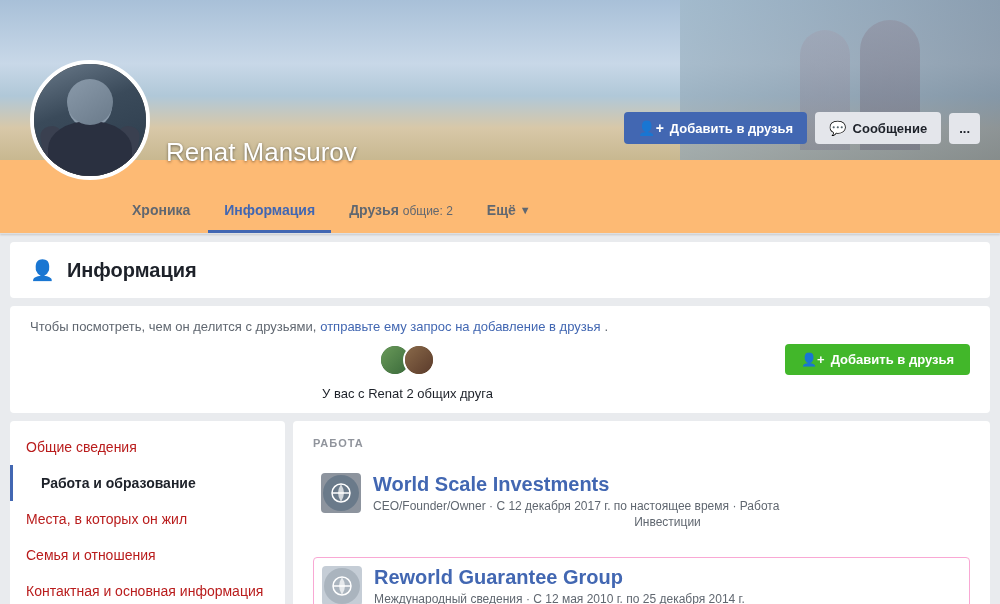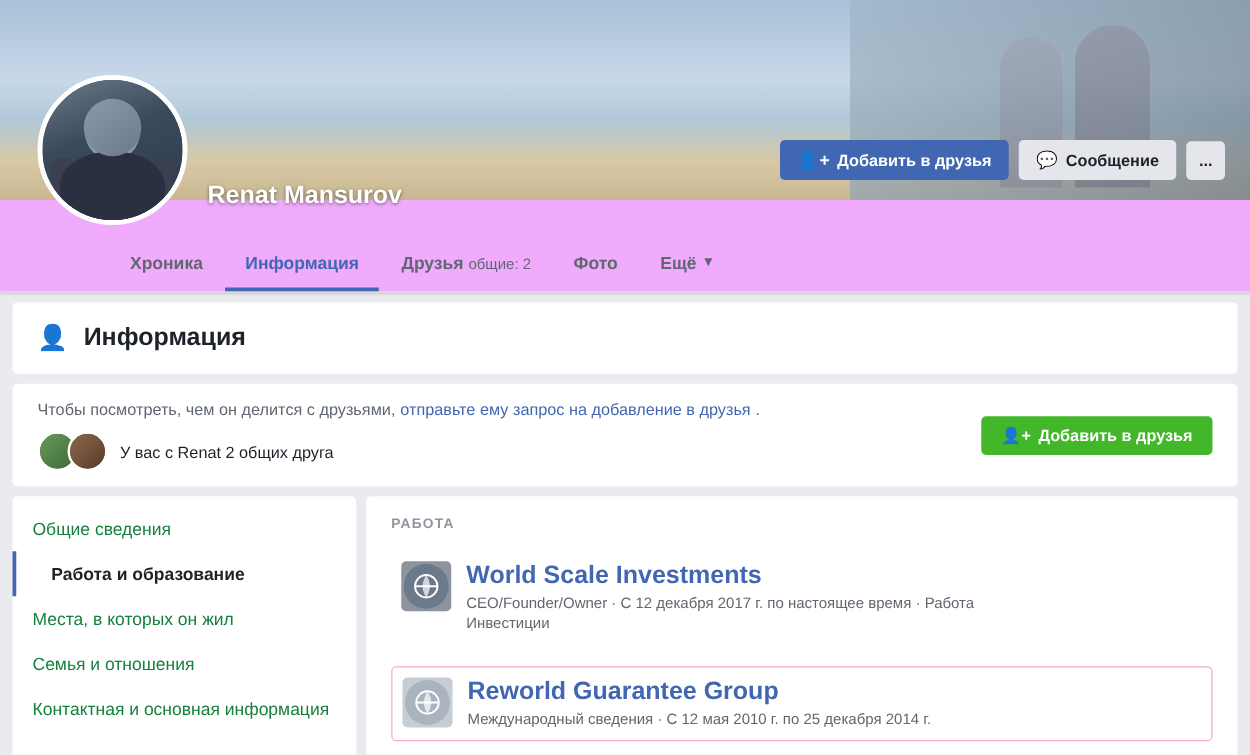--- a/index.html
+++ b/index.html
@@ -70,22 +70,22 @@
       background: #555;
     }
 
     .profile-name-area {
       padding-bottom: 12px;
       display: flex;
       flex-direction: column;
     }
 
     .profile-name {
-      font-size: 20px;
-      font-weight: bold;
+      font-size: 26px;
+      font-weight: normal;
       color: white;
       text-shadow: 0 1px 3px rgba(0,0,0,0.5);
     }
 
     
     .header-actions {
       position: absolute;
       bottom: 16px;
       right: 20px;
       display: flex;
@@ -127,24 +127,24 @@
       border: none;
       border-radius: 4px;
       padding: 8px 10px;
       font-size: 13px;
       font-weight: 600;
       cursor: pointer;
     }
 
     
     .profile-nav {
-      background: #f0abfc;
+      background: #fdba74;
       border-bottom: 1px solid #dddfe2;
       display: flex;
-      padding-left: 88px;
+      padding-left: 116px;
       margin-top: 0px;
       box-shadow: 0 1px 2px rgba(0,0,0,0.1);
     }
 
     .nav-tabs-container {
       display: flex;
       align-items: center;
       gap: 2px;
       padding-top: 30px;
     }
@@ -266,21 +266,21 @@
       width: 275px;
       flex-shrink: 0;
       background: white;
       border-radius: 4px;
       padding: 8px 0;
     }
 
     .sidebar-item {
       padding: 10px 16px;
       font-size: 14px;
-      color: #15803d;
+      color: #b91c1c;
       cursor: pointer;
     }
 
     .sidebar-item.active {
       font-weight: bold;
       color: #1d2129;
       border-left: 3px solid #4267b2;
       padding-left: 28px;
     }
 
@@ -359,20 +359,21 @@
 
     .work-meta {
       font-size: 12px;
       color: #606770;
       margin-bottom: 2px;
     }
 
     .work-category {
       font-size: 12px;
       color: #606770;
+      text-align: center;
     }
   </style>
 </head>
 <body>
 
 <div style="background: white; width: 1000px; overflow: hidden; box-shadow: 0 1px 2px rgba(0,0,0,0.15);">
 
   <div class="cover-area">
 
     <div style="position:absolute;left:0;top:0;width:100%;height:100%;background:linear-gradient(180deg, #a8c0d8 0%, #c8d8e8 40%, #b0c8d8 60%, #d8c8a8 80%, #c8b890 100%);"></div>
@@ -419,23 +420,20 @@
       <a class="nav-tab" href="#">
         <span>Хроника</span>
       </a>
       <a class="nav-tab active" href="#">
         <span>Информация</span>
       </a>
       <a class="nav-tab" href="#">
         <span>Друзья</span>
         <span style="font-size:12px;color:#606770;font-weight:normal;"> общие: 2</span>
       </a>
-      <a class="nav-tab" href="#">
-        <span>Фото</span>
-      </a>
       <a class="nav-tab nav-tab-more" href="#">
         <span>Ещё</span>
         <span style="font-size:11px;">▼</span>
       </a>
     </div>
   </div>
 </div>
 
 <div class="main-content">
 
@@ -444,21 +442,21 @@
     <span class="info-title">Информация</span>
   </div>
 
   <div class="friend-notice">
     <div style="flex:1;">
       <div>
         <span style="color:#606770;font-size:13px;">Чтобы посмотреть, чем он делится с друзьями,</span>
         <a href="#" style="color:#4267b2;font-size:13px;text-decoration:none;"> <span>отправьте ему запрос на добавление в друзья</span></a>
         <span style="color:#606770;font-size:13px;">.</span>
       </div>
-      <div class="mutual-friends" style="margin-top:10px;">
+      <div class="mutual-friends" style="margin-top:10px;flex-direction:column;">
         <div style="display:flex;">
           <div class="mutual-avatar mutual-avatar-1">
             <div style="width:28px;height:28px;border-radius:50%;background:linear-gradient(135deg,#6a9a5a,#3a6a3a);"></div>
           </div>
           <div class="mutual-avatar mutual-avatar-2" style="margin-left:-8px;">
             <div style="width:28px;height:28px;border-radius:50%;background:linear-gradient(135deg,#8a6a4a,#5a3a2a);"></div>
           </div>
         </div>
         <span class="mutual-text">У вас с Renat 2 общих друга</span>
       </div>

